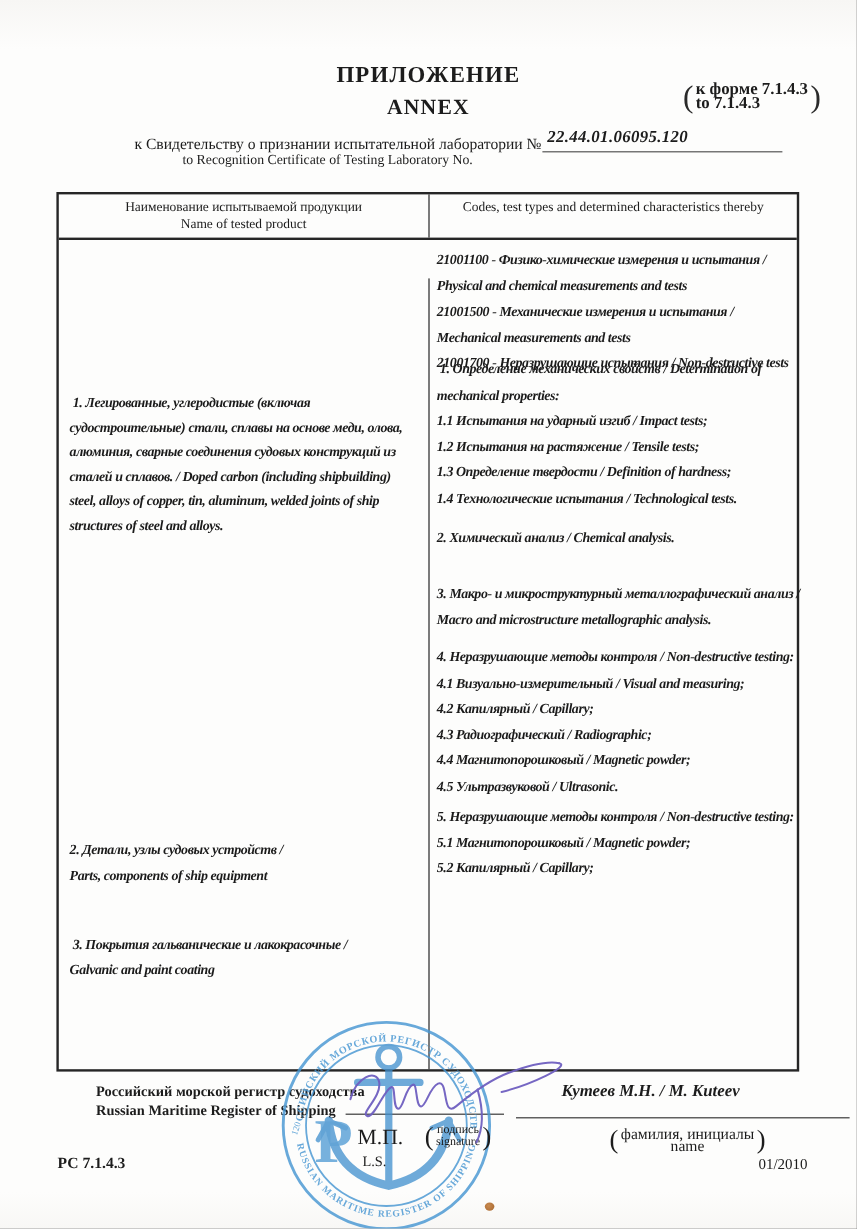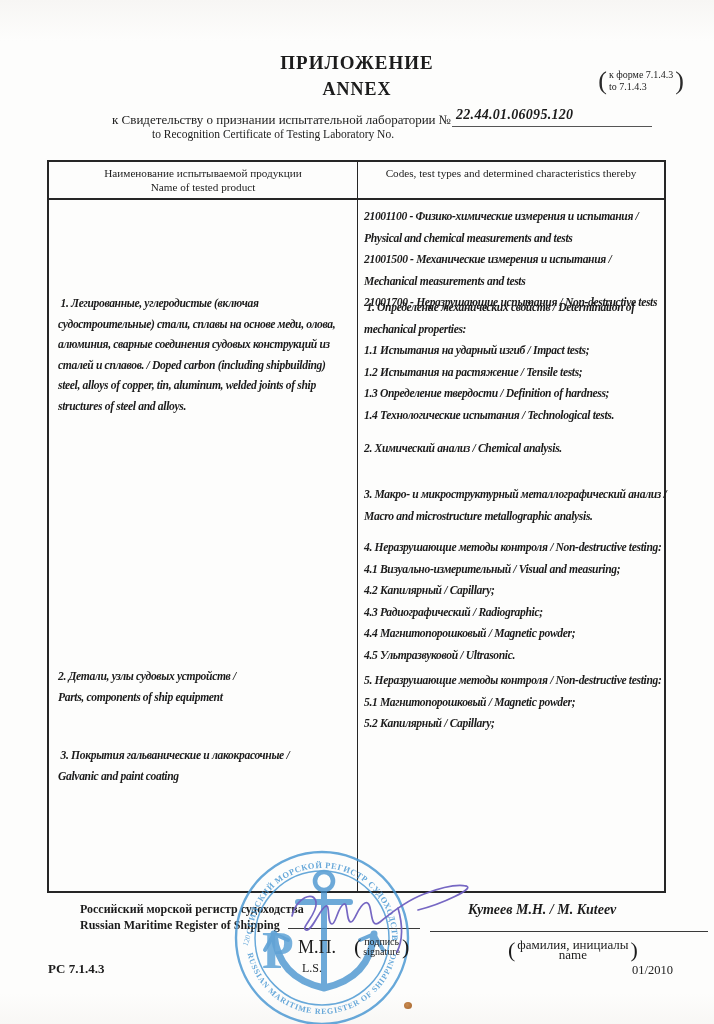--- a/index.html
+++ b/index.html
@@ -9,37 +9,37 @@
     background:linear-gradient(180deg,#f7f6f4 0%, #fdfdfc 4%, #fdfdfc 97%, #f8f7f5 100%);
     color:#1c1c1c; overflow:hidden;
   }
   
   .title-ru { position:absolute; top:52px; left:0; width:100%; text-align:center;
     font-size:19px; font-weight:bold; letter-spacing:1px; }
   .title-en { position:absolute; top:79px; left:0; width:100%; text-align:center;
     font-size:18px; font-weight:bold; letter-spacing:1px; }
   .form-ref { position:absolute; top:68px; right:30px; display:flex; align-items:center; }
   .form-ref .paren { font-size:26px; font-weight:300; color:#2a2a2a; line-height:26px; }
-  .form-ref .lines { font-size:10px; line-height:12px; margin:0 2px; }
+  .form-ref .lines { font-size:14px; line-height:12px; margin:0 2px;font-weight:bold; }
   .form-ref .l1 { text-align:left; }
   .form-ref .l2 { text-align:left; padding-right:2px; }
   .cert-ru { position:absolute; top:112px; left:112px; font-size:13px; }
   .cert-en { position:absolute; top:128px; left:152px; font-size:11.5px; }
   .cert-num { position:absolute; top:107px; left:452px; width:200px;
     font-size:14px; font-weight:bold; font-style:italic;
     border-bottom:1px solid #555; padding:0 4px 3px 4px; letter-spacing:.3px; }
   
   .doc-table { position:absolute; top:160px; left:47px; width:619px; height:733px;
     border:2px solid #262626; }
   .t-head { display:flex; height:38px; border-bottom:2px solid #262626; }
   .t-head .hc { font-size:11.2px; line-height:13.5px; text-align:center; padding-top:5px; }
   .t-head .hc.left  { width:310px; border-right:1.5px solid #262626; }
   .t-head .hc.right { width:307px; }
   .t-body { position:relative; height:691px; display:flex; }
-  .t-col-left  { position:relative; width:310px; border-right:1.5px solid #262626; }
+  .t-col-left  { position:relative; width:310px; border-right:1.5px solid #262626;margin-top:32px; }
   .t-col-right { position:relative; width:307px; }
   .cell-text { position:absolute; font-size:11.6px; font-weight:bold; font-style:italic;
     letter-spacing:-0.35px; white-space:pre; color:#1b1b1b; }
   .t-col-right .cell-text { left:6px; line-height:21.6px; }
   .t-col-left  .cell-text { left:9px;  line-height:20.5px; }
   .rb0{top:6px} .rb1{top:97px} .rb2{top:238px} .rb3{top:284px}
   .rb4{top:337px} .rb5{top:470px} .rb6{top:546px}
   .li0{top:94px} .li1{top:467px} .li2{top:546px}
   
   .org-block { position:absolute; top:901px; left:80px; font-size:12px;

